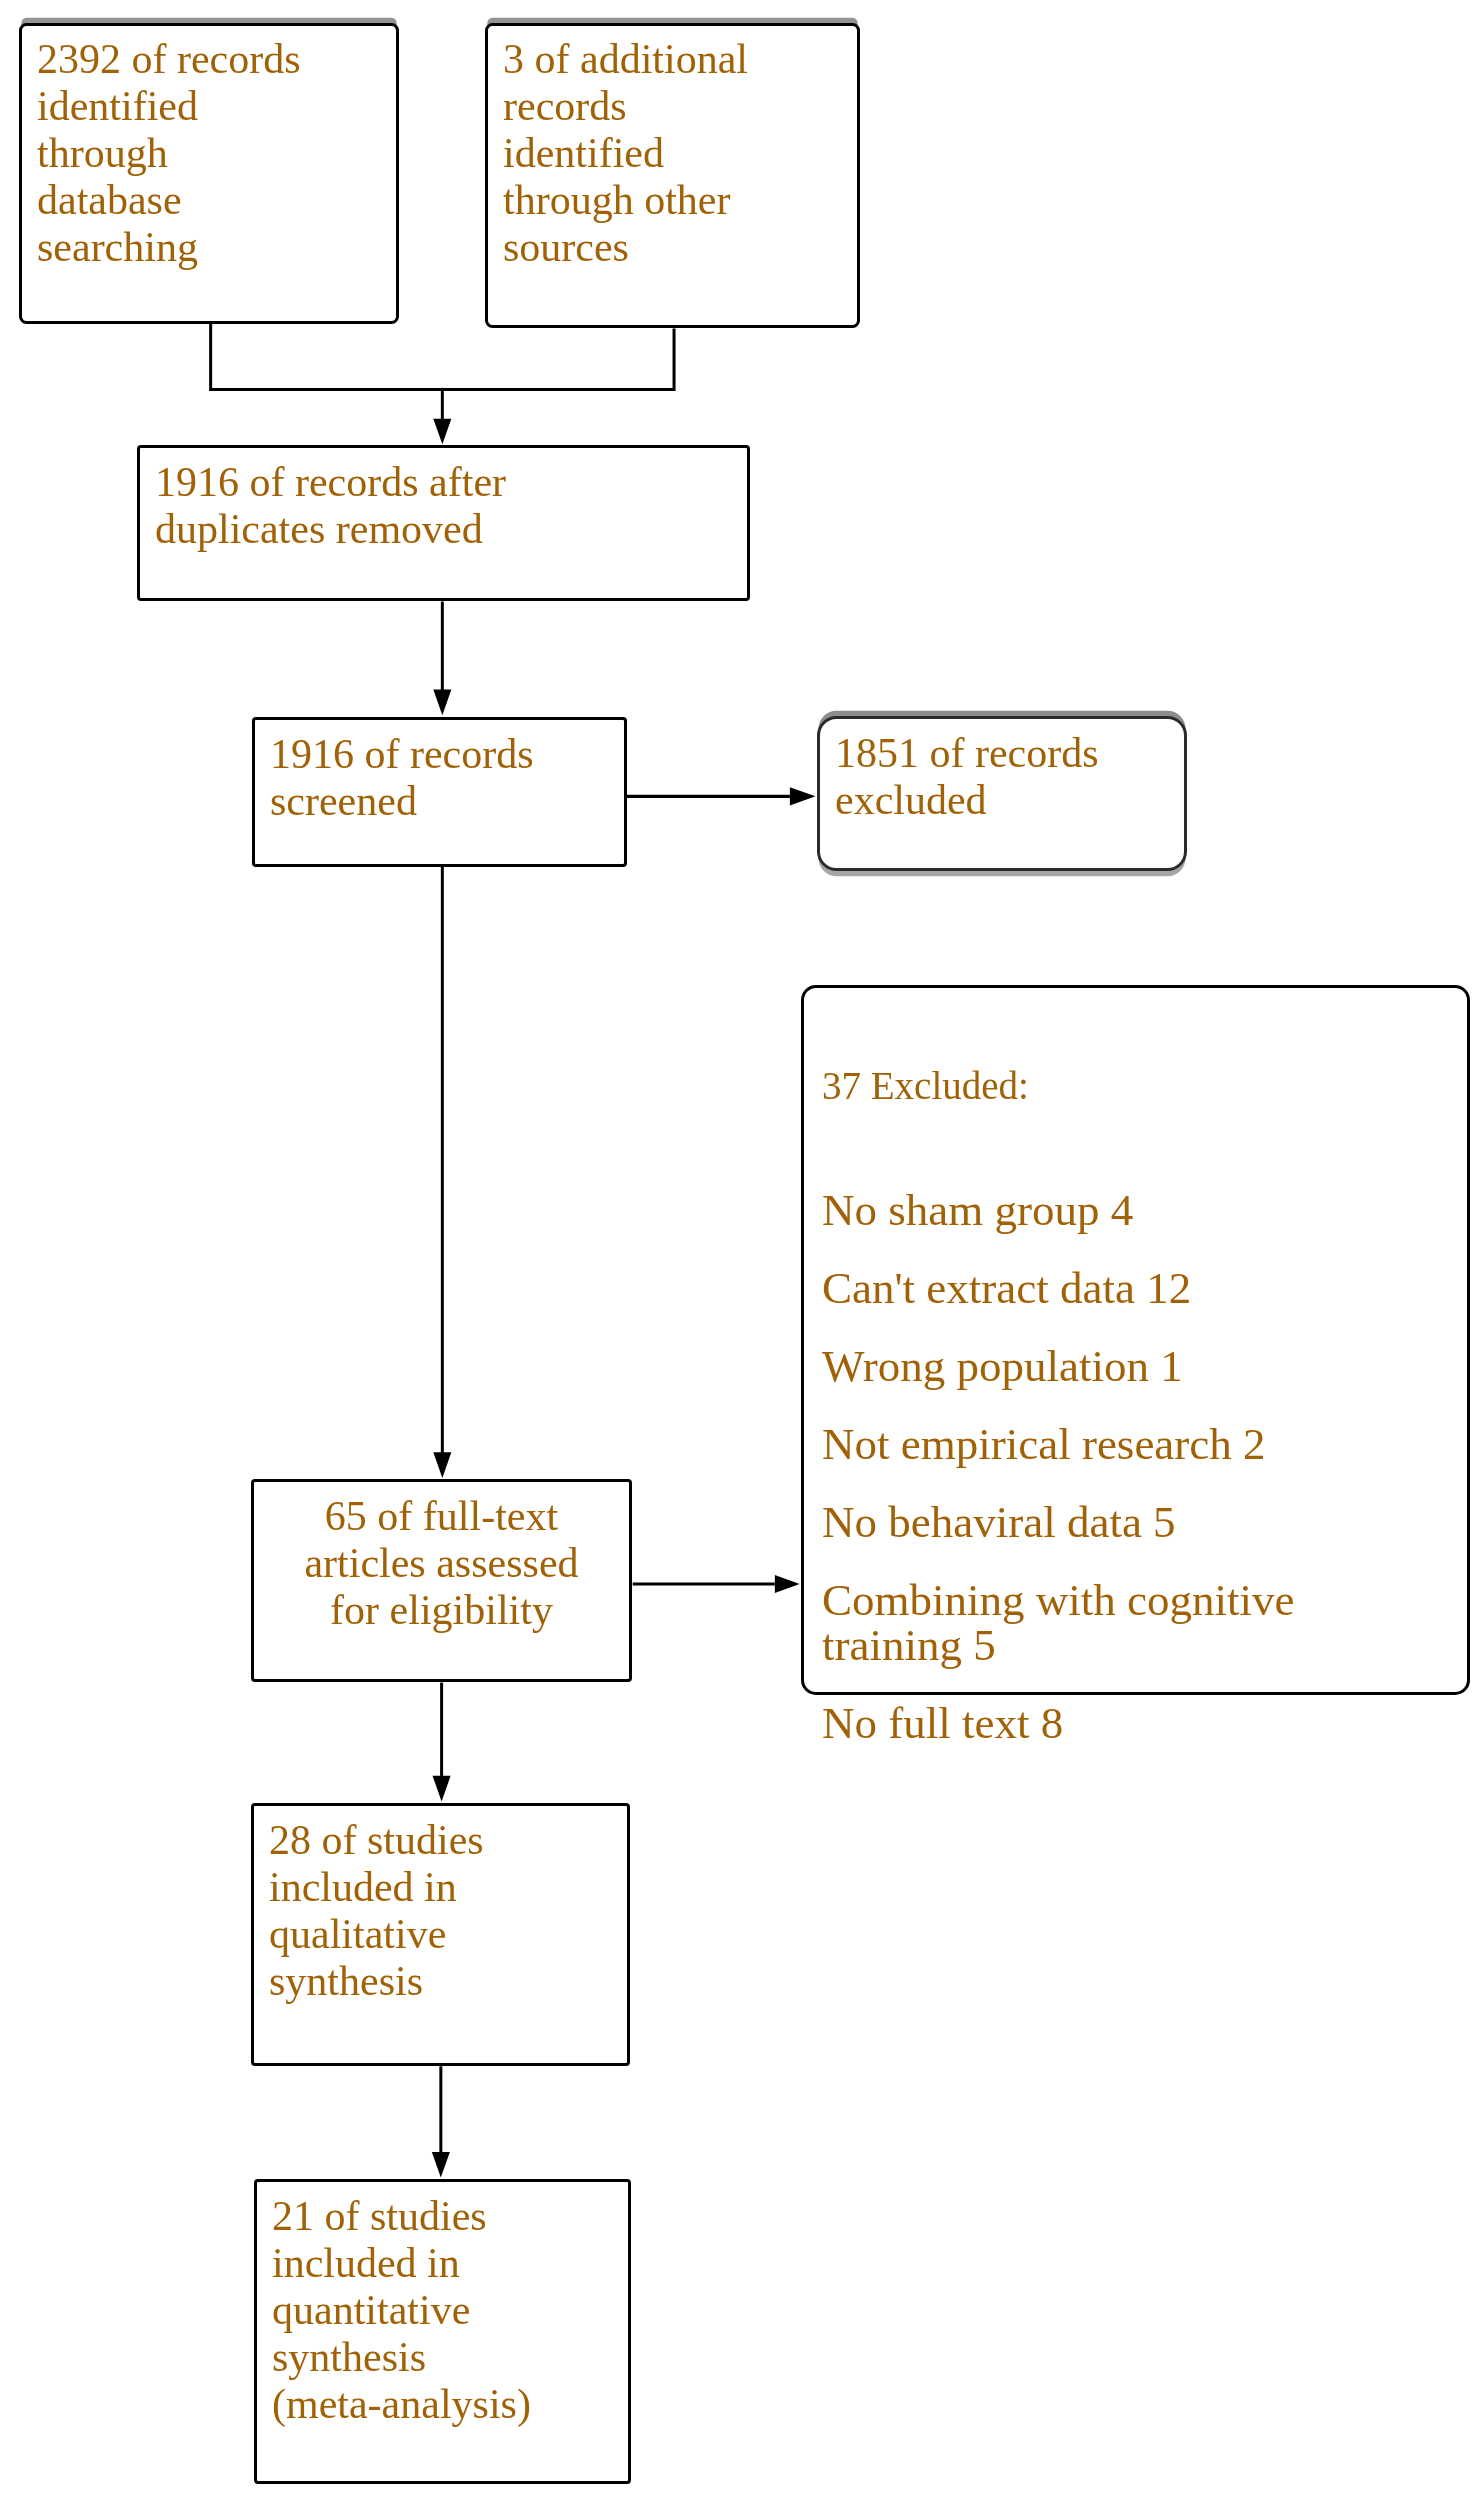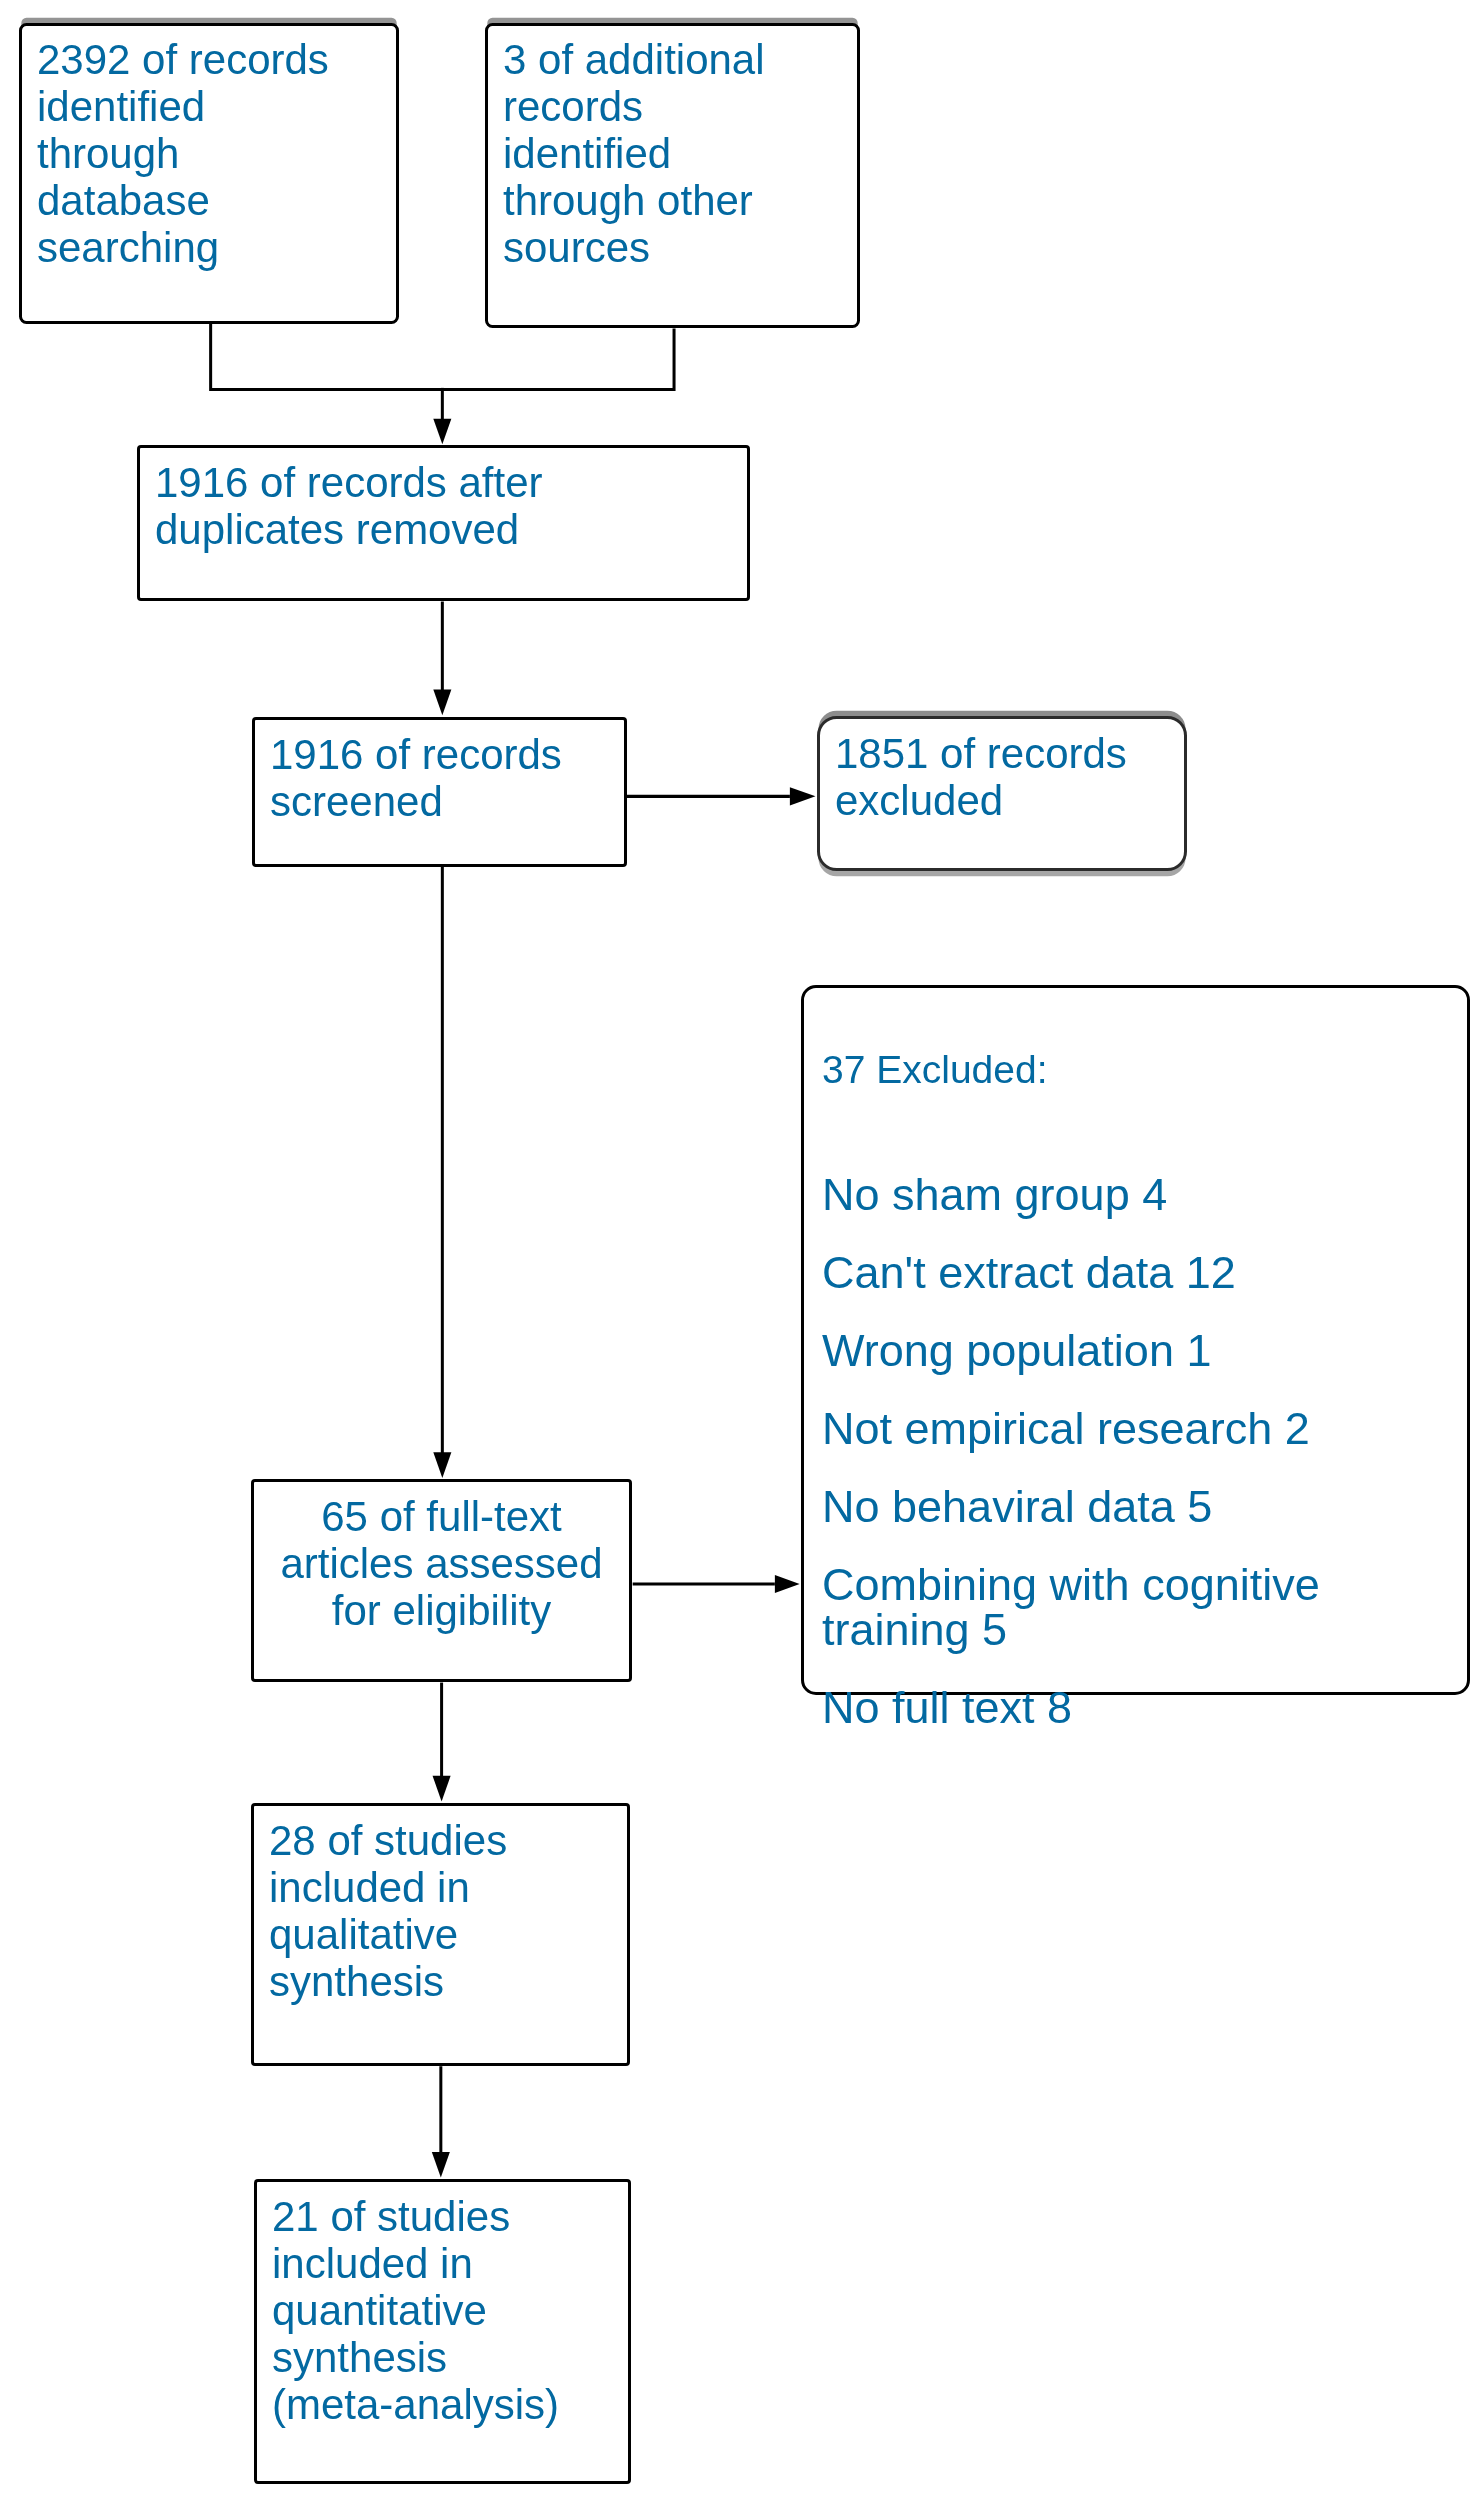--- a/index.html
+++ b/index.html
@@ -5,22 +5,22 @@
   html, body {
     margin: 0;
     padding: 0;
     background: #ffffff;
   }
   #stage {
     position: relative;
     width: 1482px;
     height: 2500px;
     background: #ffffff;
-    font-family: Liberation Sans, sans-serif;
-    color: #0369a1;
+    font-family: Liberation Serif, serif;
+    color: #a16207;
   }
   .node {
     position: absolute;
     box-sizing: border-box;
     background: #ffffff;
     border: 3px solid #000000;
     border-radius: 4px;
     padding: 10.5px 15px;
     font-size: 42px;
     line-height: 47px;
@@ -36,21 +36,21 @@
     border-radius: 19.6px;
     border-color: #2b2b2b;
     box-shadow: 0 -6.8px 0 -1.5px #8d8d8d, 0 6.8px 0 -1.5px #a6a6a6;
   }
   #node-identified-database { left: 19px;  top: 22.6px;   width: 380px; height: 301px; }
   #node-identified-other    { left: 485px; top: 22.6px;   width: 375px; height: 305px; }
   #node-after-duplicates    { left: 137px; top: 445px;  width: 613px; height: 156px; }
   #node-screened            { left: 252px; top: 717px;  width: 375px; height: 150px; }
   #node-records-excluded    { left: 817px;top: 716px;  width: 370px; height: 155px; }
   #node-exclusion-reasons   { left: 801px;top: 985px; width: 669px; height: 710px;
-                              border-radius: 15px; padding: 12px 18px; }
+                              border-radius: 15px; padding: 28px 18px; }
   #node-fulltext-assessed   { left: 251px; top: 1479px; width: 381px; height: 203px; text-align: center; }
   #node-qualitative         { left: 251px; top: 1803px; width: 379px; height: 263px; }
   #node-quantitative        { left: 254px; top: 2179px; width: 377px; height: 305px; }
 
   #node-exclusion-reasons .ex-heading {
     font-size: 39px;
     line-height: 45px;
     white-space: pre-line;
   }
   #node-exclusion-reasons .ex-item {

